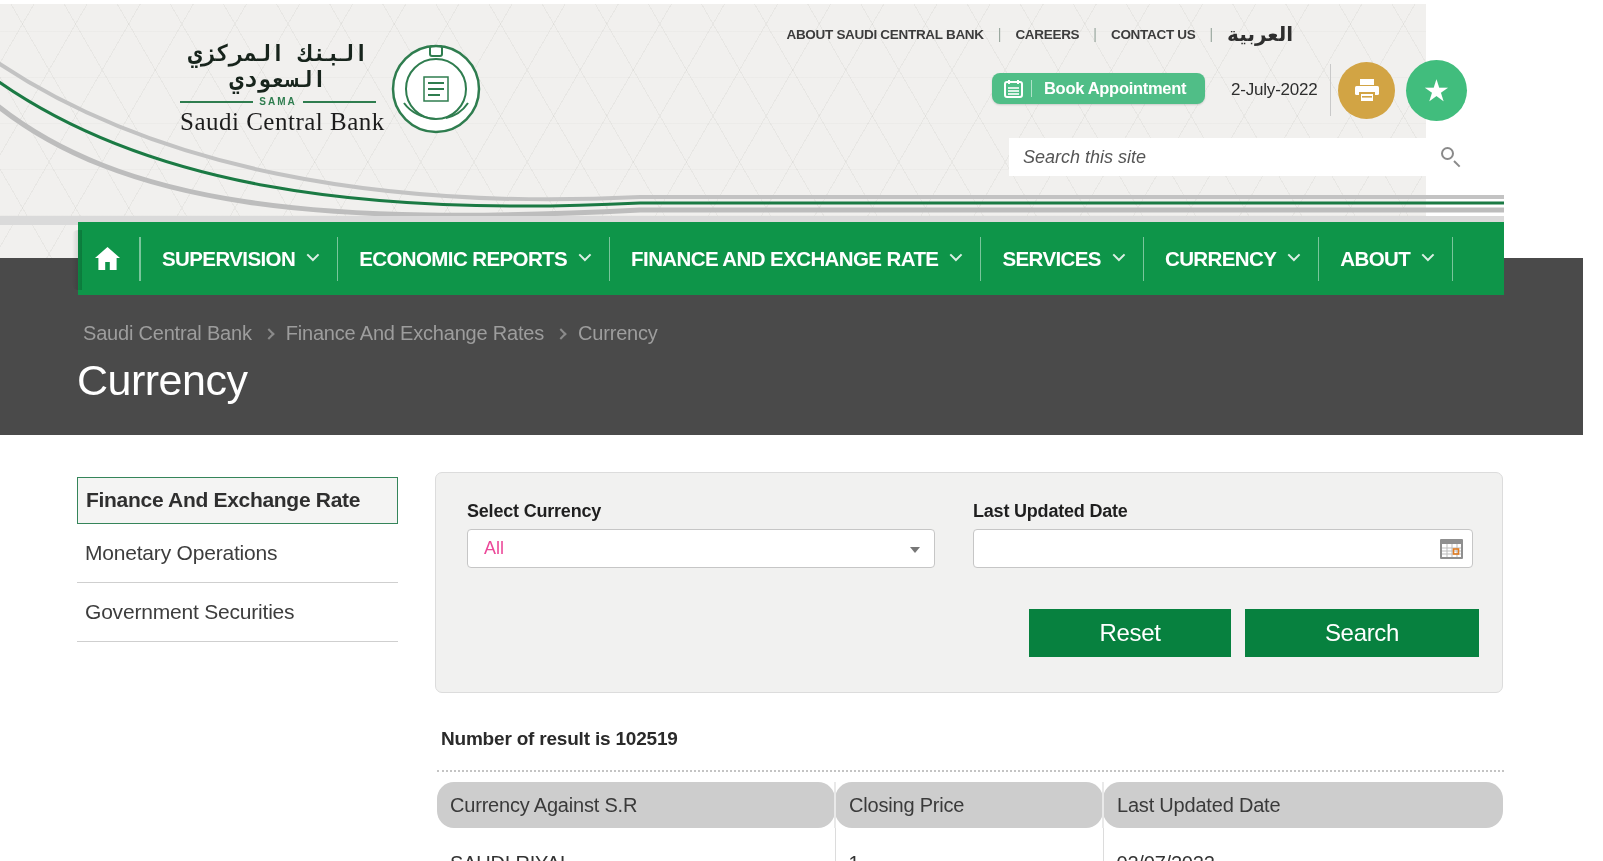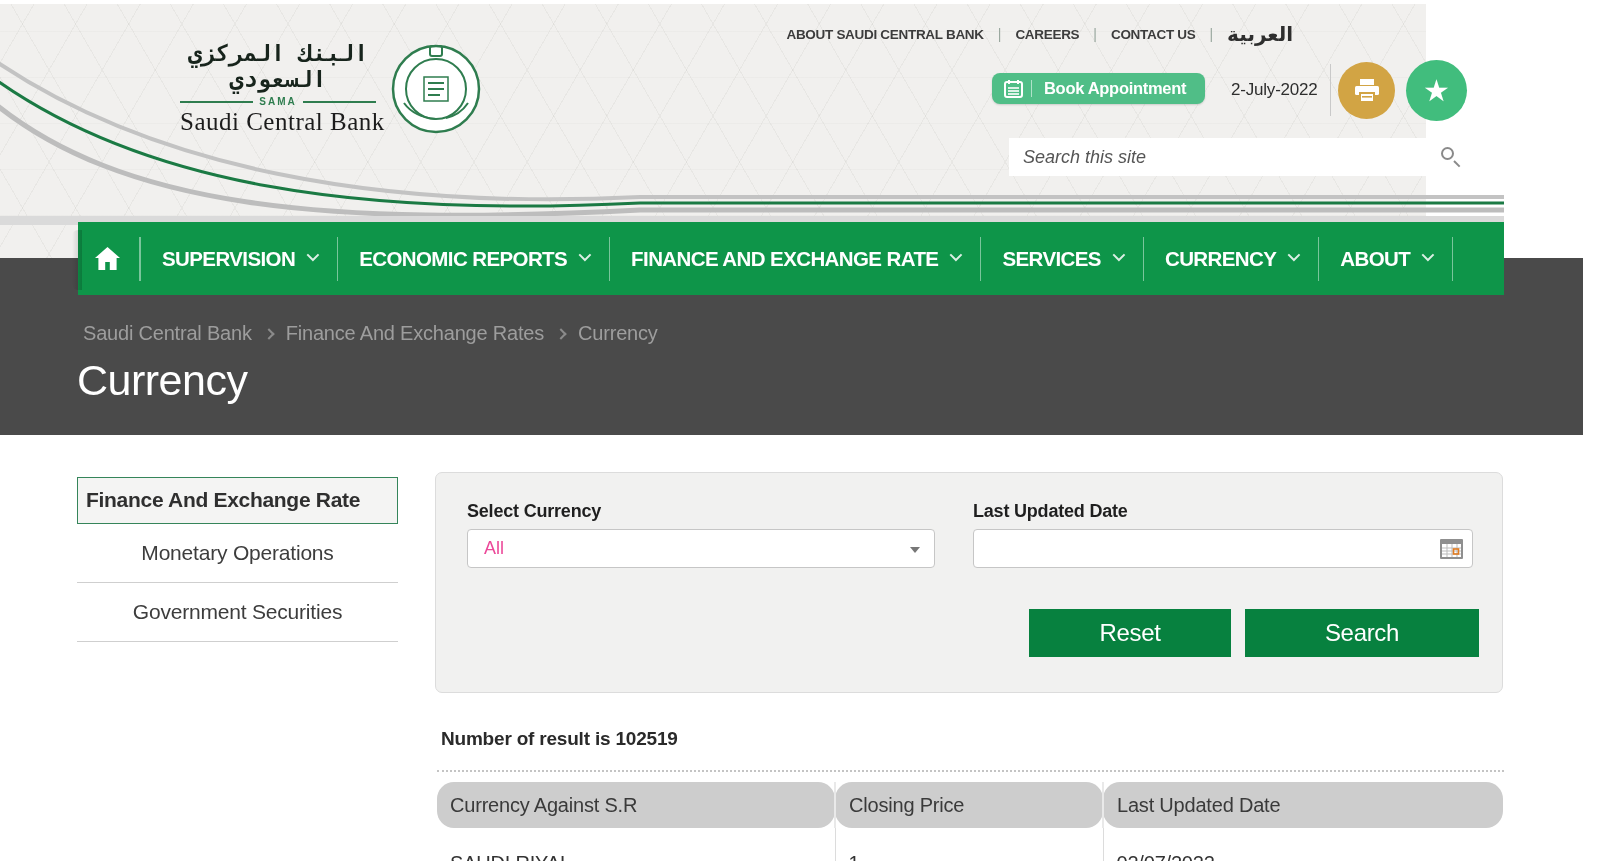--- a/index.html
+++ b/index.html
@@ -74,21 +74,21 @@
   .breadcrumb { position:absolute; top:64px; left:83px; display:flex; align-items:center; gap:13px; }
   .crumb { font-size:20px; color:#9d9d9d; cursor:pointer; text-decoration:none; letter-spacing:-0.2px; }
   .crumb.current { cursor:default; }
   .bc-chev { width:8px; height:8px; border-right:2px solid #8b8b8b; border-top:2px solid #8b8b8b; transform:rotate(45deg); }
   .page-title { position:absolute; top:98px; left:77px; font-size:43px; font-weight:300; color:#ffffff; letter-spacing:-0.5px; }
 
   
   .sidebar { position:absolute; top:477px; left:77px; width:321px; }
   .side-active { border:1px solid #35855a; background:#f4f4f3; padding:10px 8px 11px 8px;
     font-size:21px; font-weight:700; color:#2f2f2f; letter-spacing:-0.3px; cursor:pointer; }
-  .side-item { padding:17px 8px; font-size:21px; color:#3d3d3d; border-bottom:1px solid #cfcfcf; cursor:pointer; letter-spacing:-0.2px;text-align:center; }
+  .side-item { padding:17px 8px; font-size:21px; color:#3d3d3d; border-bottom:1px solid #cfcfcf; cursor:pointer; letter-spacing:-0.2px; }
   .side-item:first-of-type { border-top:1px solid #cfcfcf; margin-top:15px; }
 
   
   .filter-panel { position:absolute; top:472px; left:435px; width:1068px; height:221px;
     background:#f1f1f0; border:1px solid #dcdcdc; border-radius:7px; }
   .f-label { position:absolute; font-size:18px; font-weight:700; color:#1f1f1f; letter-spacing:-0.2px; }
   .lbl-currency { top:28px; left:31px; }
   .lbl-date { top:28px; left:537px; }
   .f-select { position:absolute; top:56px; left:31px; width:468px; height:39px; background:#fff;
     border:1px solid #c6c6c6; border-radius:4px; display:flex; align-items:center; cursor:pointer; }

